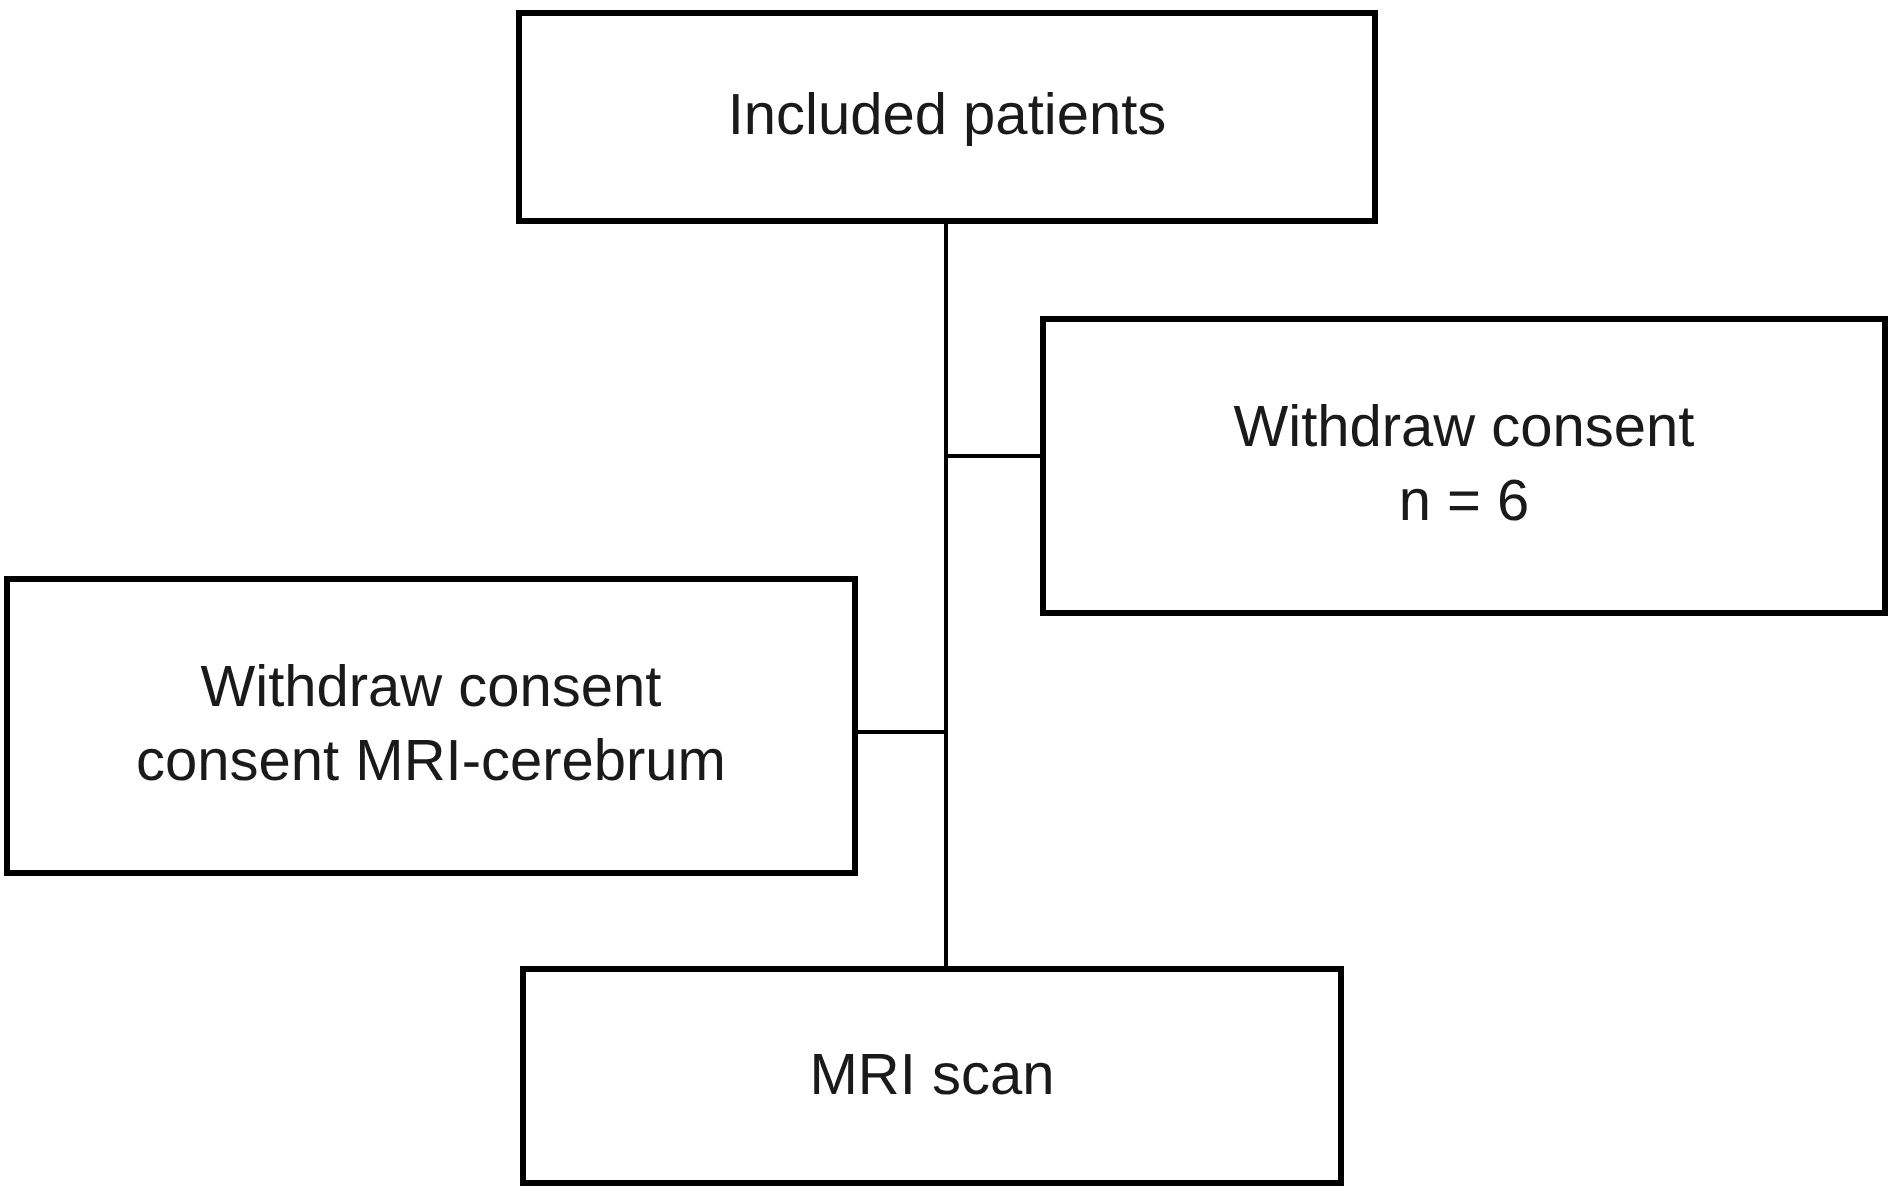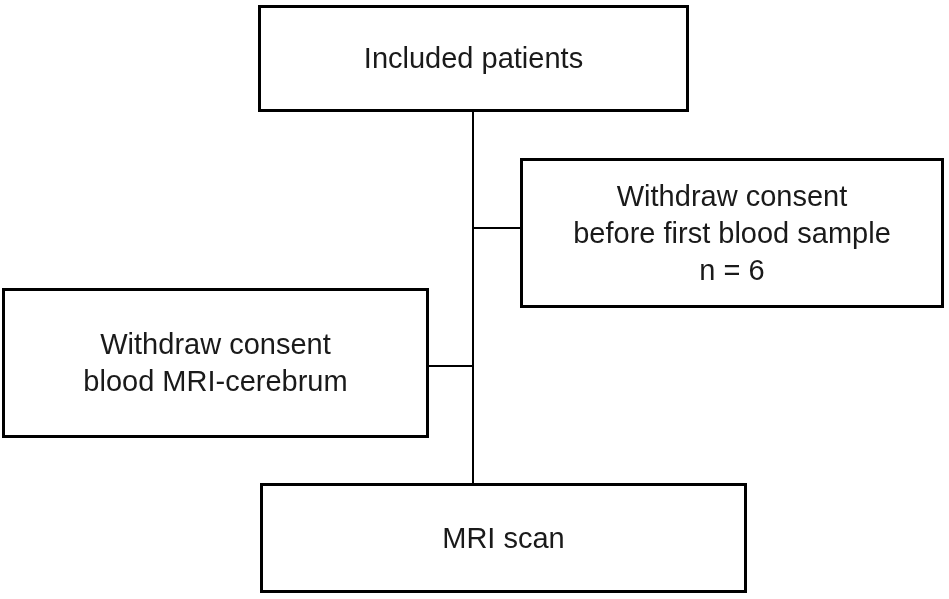--- a/index.html
+++ b/index.html
@@ -34,46 +34,45 @@
     line-height: 37px;
     white-space: nowrap;
   }
   .edge {
     position: absolute;
     background: #000000;
   }
   #node-included      { left: 258px; top: 5px;   width: 431px; height: 107px; }
   #node-withdraw-blood{ left: 520px; top: 158px; width: 424px; height: 150px; }
   #node-withdraw-mri  { left: 2px;   top: 288px; width: 427px; height: 150px; }
-  #node-mri-scan      { left: 260px; top: 483px; width: 487px; height: 110px; }
+  #node-mri-scan      { left: 260px; top: 483px; width: 412px; height: 110px; }
   #edge-trunk        { left: 472px; top: 112px; width: 2px;  height: 371px; }
   #edge-branch-right { left: 474px; top: 227px; width: 46px; height: 2px; }
   #edge-branch-left  { left: 429px; top: 365px; width: 43px; height: 2px; }
 </style>
 </head>
 <body>
 
 <div class="canvas">
 
   <div class="edge" id="edge-trunk"></div>
   <div class="edge" id="edge-branch-right"></div>
   <div class="edge" id="edge-branch-left"></div>
 
   <div class="node" id="node-included">
     <div>Included patients</div>
   </div>
 
   <div class="node" id="node-withdraw-blood">
     <div>Withdraw consent</div>
-    <div>before first blood sample</div>
     <div>n = 6</div>
   </div>
 
   <div class="node" id="node-withdraw-mri">
     <div>Withdraw consent</div>
-    <div>blood MRI-cerebrum</div>
+    <div>consent MRI-cerebrum</div>
   </div>
 
   <div class="node" id="node-mri-scan">
     <div>MRI scan</div>
   </div>
 
 </div>
 
 </body></html>

